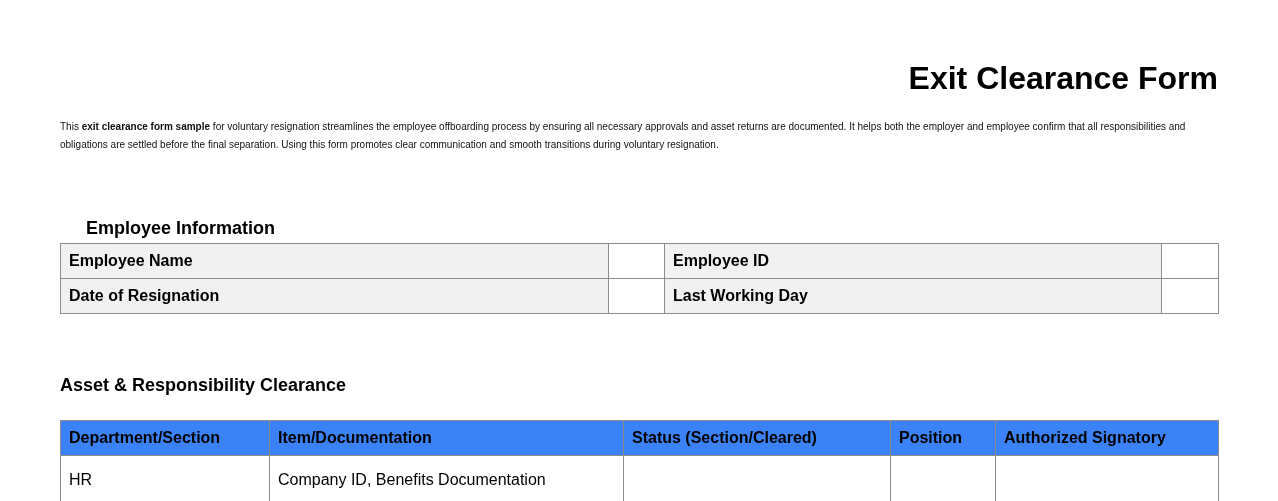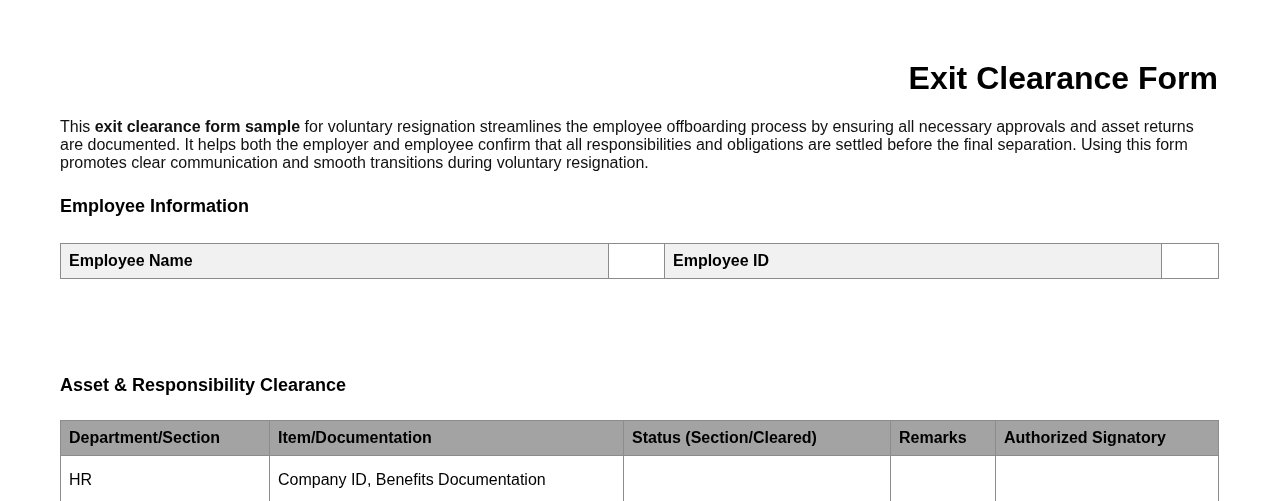--- a/index.html
+++ b/index.html
@@ -31,33 +31,33 @@
       font-size: 32px;
       font-weight: bold;
       line-height: 40px;
     }
     p.intro {
       position: absolute;
       top: 118px;
       left: 0;
       width: 1150px;
       margin: 0;
-      font-size: 16px;
+      font-size: 10px;
       line-height: 18px;
       color: #111;
     }
     h2.section {
       position: absolute;
       left: 0;
       margin: 0;
       font-size: 18px;
       font-weight: bold;
       line-height: 22px;
     }
-    #sec-emp { top: 195px; }
+    #sec-emp { top: 217px; margin-left: 26px; }
     #sec-asset { top: 374px; }
 
     table {
       position: absolute;
       left: 0;
       border-collapse: collapse;
       width: 1158px;
       table-layout: fixed;
       font-size: 16px;
     }
@@ -70,21 +70,21 @@
     #emp-table { top: 243px; }
     #emp-table td { height: 34px; }
     #emp-table td.label {
       background: #f1f1f1;
       font-weight: bold;
     }
     #emp-table td.value { background: #ffffff; }
 
     #asset-table { top: 420px; }
     #asset-table th {
-      background: #a3a3a3;
+      background: #3b82f6;
       font-weight: bold;
       height: 34px;
     }
     #asset-table td {
       height: 48px;
       background: #ffffff;
     }
   </style>
 </head>
 <body>
@@ -104,39 +104,45 @@
       <col style="width:497px">
       <col style="width:57px">
     </colgroup>
     <tbody>
       <tr>
         <td class="label">Employee Name</td>
         <td class="value"></td>
         <td class="label">Employee ID</td>
         <td class="value"></td>
       </tr>
+      <tr>
+        <td class="label">Date of Resignation</td>
+        <td class="value"></td>
+        <td class="label">Last Working Day</td>
+        <td class="value"></td>
+      </tr>
     </tbody>
   </table>
 
   <h2 class="section" id="sec-asset">Asset &amp; Responsibility Clearance</h2>
 
   <table id="asset-table">
     <colgroup>
       <col style="width:209px">
       <col style="width:354px">
       <col style="width:267px">
       <col style="width:105px">
       <col style="width:223px">
     </colgroup>
     <thead>
       <tr>
         <th>Department/Section</th>
         <th>Item/Documentation</th>
         <th>Status (Section/Cleared)</th>
-        <th>Remarks</th>
+        <th>Position</th>
         <th>Authorized Signatory</th>
       </tr>
     </thead>
     <tbody>
       <tr>
         <td>HR</td>
         <td>Company ID, Benefits Documentation</td>
         <td></td>
         <td></td>
         <td></td>

